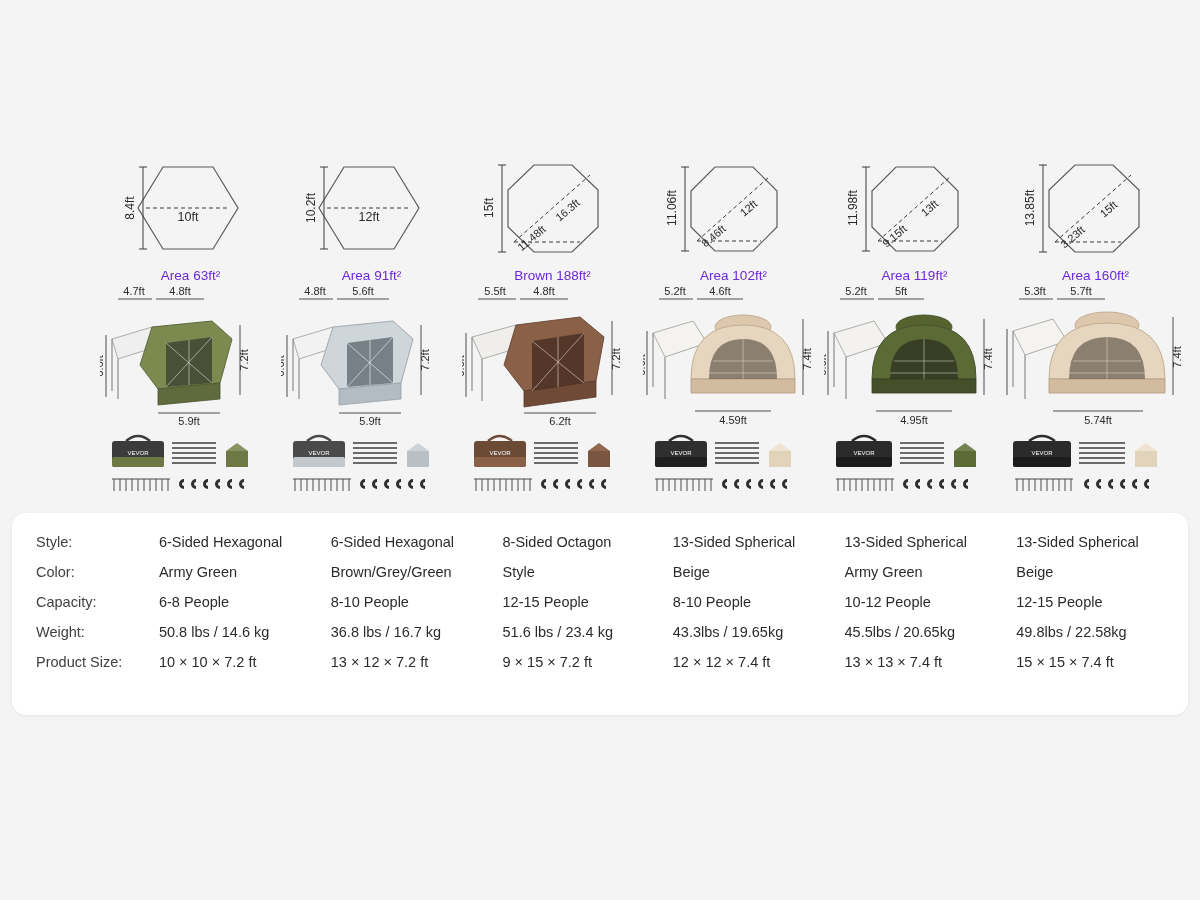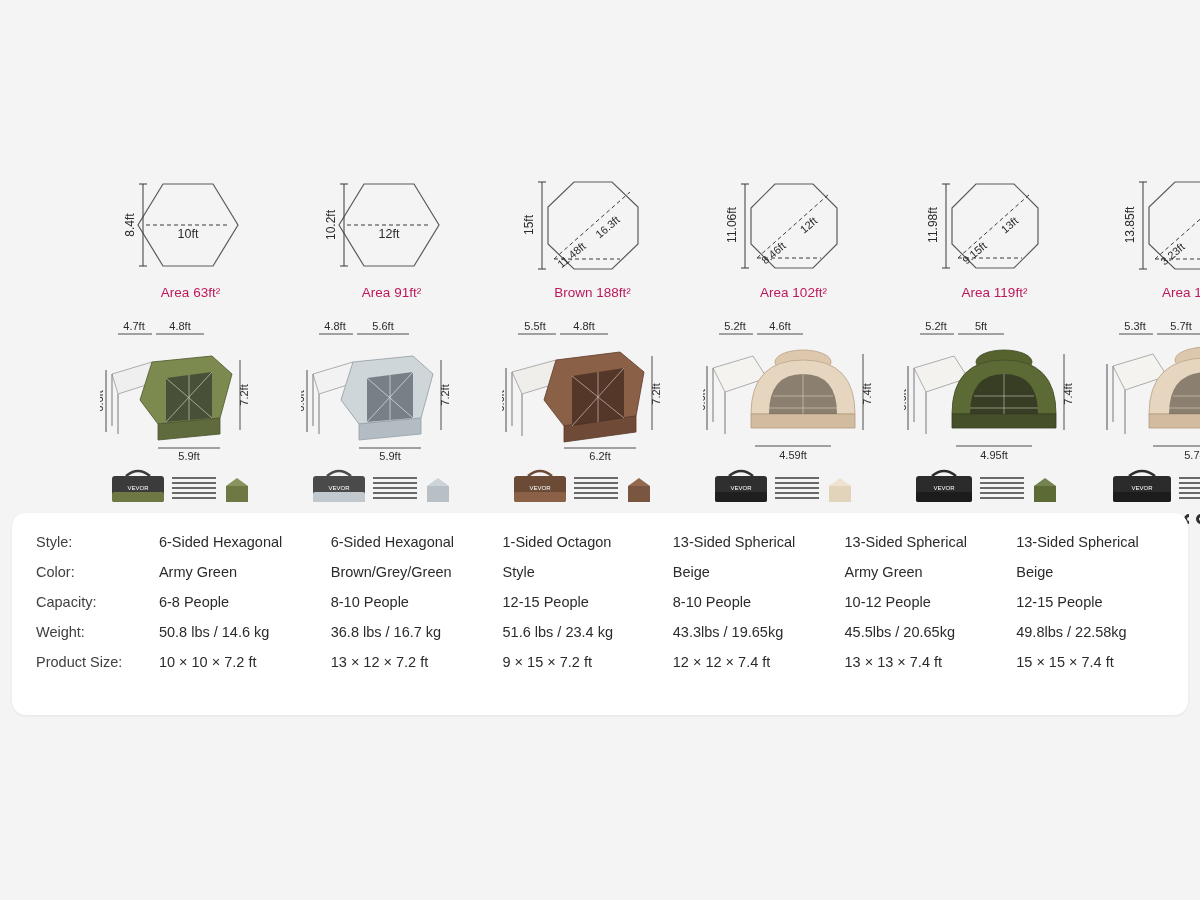--- a/index.html
+++ b/index.html
@@ -20,24 +20,23 @@
     left: 0; top: 0;
     width: 1200px;
     height: 900px;
     background: #f4f4f4;
   }
 
   
   .columns {
     position: absolute;
     left: 100px;
-    top: 162px;
+    top: 145px;
     width: 1090px;
     display: flex;
-    gap: 20px;
   }
   .col {
     width: 181px;
     display: flex;
     flex-direction: column;
     align-items: center;
   }
 
   
   .shape-block {
@@ -49,29 +48,29 @@
     position: absolute;
     left: 0; top: 0;
   }
   .area-label {
     position: absolute;
     left: 0;
     bottom: 2px;
     width: 181px;
     text-align: center;
     font-size: 13.5px;
-    color: #be185d;
+    color: #6d28d9;
   }
 
   
   .tent-block {
     position: relative;
     width: 181px;
     height: 140px;
-    margin-top: 20px;
+    margin-top: 2px;
   }
   .tent-svg { position: absolute; left: 0; top: 0; }
 
   
   .acc-block {
     position: relative;
     width: 181px;
     height: 72px;
     margin-top: 2px;
   }
@@ -611,21 +610,21 @@
 
   </div>
 
   <div class="spec-card">
     <table class="spec-table">
       <tbody>
         <tr>
           <td class="row-head">Style:</td>
           <td class="cell">6-Sided Hexagonal</td>
           <td class="cell">6-Sided Hexagonal</td>
-          <td class="cell">1-Sided Octagon</td>
+          <td class="cell">8-Sided Octagon</td>
           <td class="cell">13-Sided Spherical</td>
           <td class="cell">13-Sided Spherical</td>
           <td class="cell">13-Sided Spherical</td>
         </tr>
         <tr>
           <td class="row-head">Color:</td>
           <td class="cell">Army Green</td>
           <td class="cell">Brown/Grey/Green</td>
           <td class="cell">Style</td>
           <td class="cell">Beige</td>

